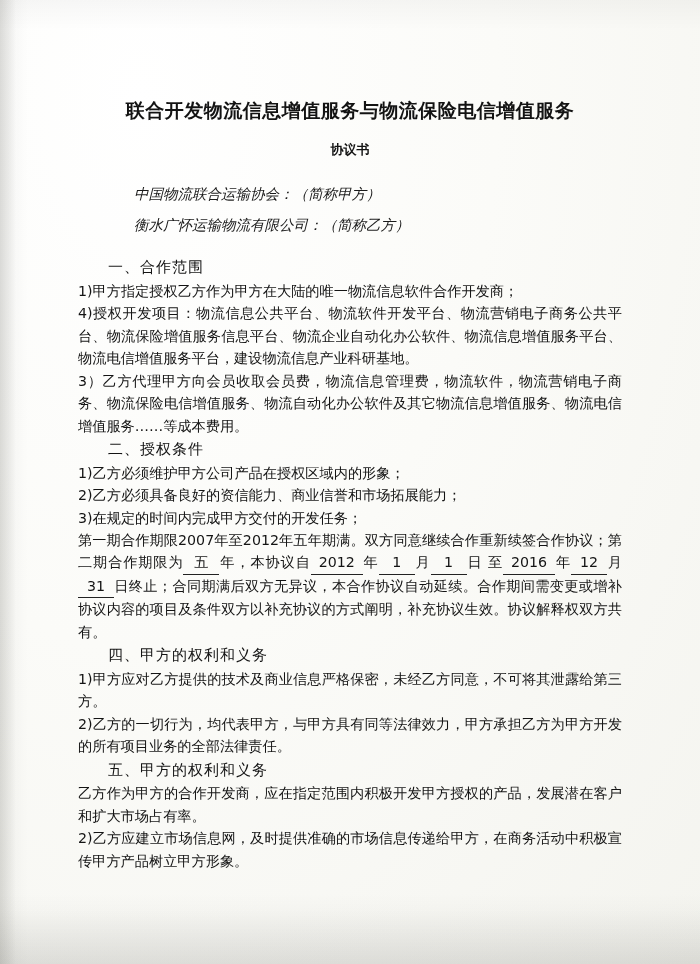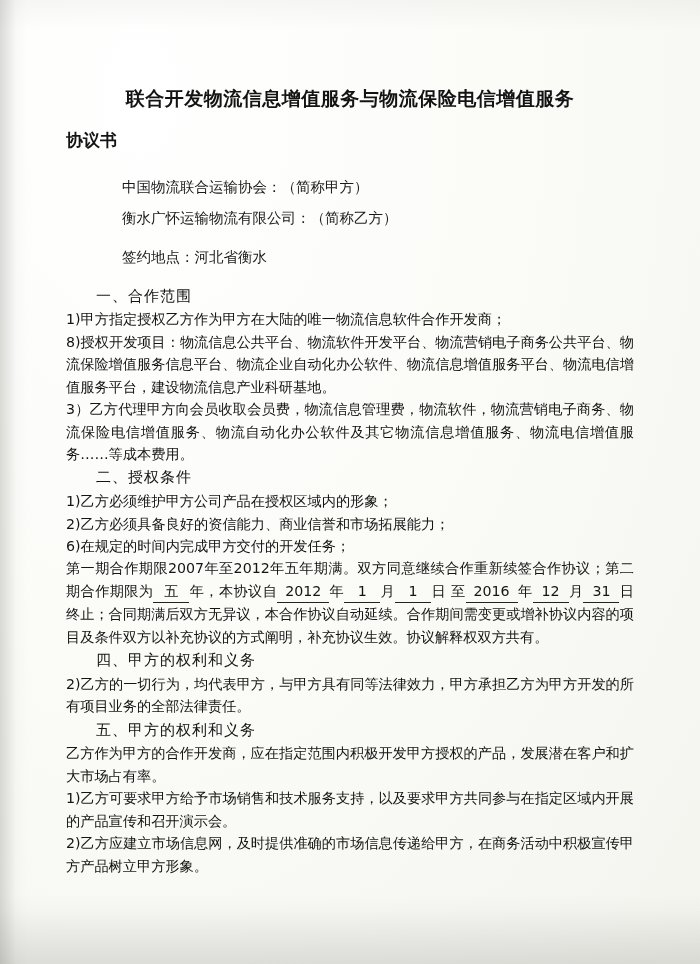--- a/index.html
+++ b/index.html
@@ -14,21 +14,21 @@
     color: #1b1b1b;
     overflow: hidden;
   }
   .page {
     position: relative;
     width: 700px;
     height: 964px;
     background:
       radial-gradient(ellipse at 20% 10%, #ffffff 0%, #fbfbf8 45%, #f4f4ef 100%);
     box-sizing: border-box;
-    padding: 4px;
+    padding: 16px;
   }
   
   .page:before {
     content: "";
     position: absolute;
     left: 0; top: 0; right: 0; bottom: 0;
     background:
       linear-gradient(to right, rgba(0,0,0,0.045) 0px, rgba(0,0,0,0.0) 28px),
       linear-gradient(to bottom, rgba(0,0,0,0.03) 0px, rgba(0,0,0,0.0) 30px),
       linear-gradient(to top, rgba(0,0,0,0.05) 0px, rgba(0,0,0,0.0) 55px);
@@ -43,32 +43,34 @@
     text-align: center;
     font-family: "DejaVu Sans", sans-serif;
     font-weight: bold;
     font-size: 19px;
     letter-spacing: 0.5px;
     color: #131313;
     margin: 18px 0 0 0;
     line-height: 1.5;
   }
   .doc-subtitle {
+    text-align: center;
     font-weight: bold;
-    font-size: 17px;
+    font-size: 13px;
     color: #131313;
     margin: 16px 0 0 0;
     font-family: Liberation Mono, monospace;
   }
   .party-block {
     margin-top: 20px;
     padding-left: 56px;
     font-size: 14.5px;
     line-height: 2.2;
     color: #1a1a1a;
+    font-style: italic;
   }
   .party-line {
     white-space: pre;
   }
   .meta-block {
     margin-top: 10px;
     padding-left: 56px;
     font-size: 14.5px;
     line-height: 1.75;
     color: #1a1a1a;
@@ -135,43 +137,40 @@
 
     <h1 class="doc-title blur-soft">联合开发物流信息增值服务与物流保险电信增值服务</h1>
     <h2 class="doc-subtitle blur-soft">协议书</h2>
 
     <div class="party-block">
       <div class="party-line">中国物流联合运输协会：（简称甲方）</div>
       <div class="party-line">衡水广怀运输物流有限公司：（简称乙方）</div>
     </div>
 
     <div class="meta-block">
-      <div>
-        <span>签约地点：</span><span>河北省衡水</span>
-      </div>
     </div>
 
     <div class="body-block">
 
 
       <p class="section-head">一、合作范围</p>
       <p class="para">1)甲方指定授权乙方作为甲方在大陆的唯一物流信息软件合作开发商；</p>
-      <p class="para">8)授权开发项目：物流信息公共平台、物流软件开发平台、物流营销电子商务公共平台、物流保险增值服务信息平台、物流企业自动化办公软件、物流信息增值服务平台、物流电信增值服务平台，建设物流信息产业科研基地。</p>
+      <p class="para">4)授权开发项目：物流信息公共平台、物流软件开发平台、物流营销电子商务公共平台、物流保险增值服务信息平台、物流企业自动化办公软件、物流信息增值服务平台、物流电信增值服务平台，建设物流信息产业科研基地。</p>
       <p class="para">3）乙方代理甲方向会员收取会员费，物流信息管理费，物流软件，物流营销电子商务、物流保险电信增值服务、物流自动化办公软件及其它物流信息增值服务、物流电信增值服务……等成本费用。</p>
 
       <p class="section-head">二、授权条件</p>
       <p class="para">1)乙方必须维护甲方公司产品在授权区域内的形象；</p>
       <p class="para">2)乙方必须具备良好的资信能力、商业信誉和市场拓展能力；</p>
-      <p class="para">6)在规定的时间内完成甲方交付的开发任务；</p>
+      <p class="para">3)在规定的时间内完成甲方交付的开发任务；</p>
 
       <p class="para"><span>第一期合作期限2007年至2012年五年期满。双方同意继续合作重新续签合作协议；第二期合作期限为</span><span class="fill">五</span><span>年，本协议自</span><span class="fill wide">2012</span><span>年</span><span class="fill">1</span><span>月</span><span class="fill">1</span><span>日 至</span><span class="fill wide">2016</span><span>年</span><span class="fill">12</span><span>月</span><span class="fill">31</span><span>日终止；合同期满后双方无异议，本合作协议自动延续。合作期间需变更或增补协议内容的项目及条件双方以补充协议的方式阐明，补充协议生效。协议解释权双方共有。</span></p>
 
       <p class="section-head">四、甲方的权利和义务</p>
+      <p class="para">1)甲方应对乙方提供的技术及商业信息严格保密，未经乙方同意，不可将其泄露给第三方。</p>
       <p class="para">2)乙方的一切行为，均代表甲方，与甲方具有同等法律效力，甲方承担乙方为甲方开发的所有项目业务的全部法律责任。</p>
 
       <p class="section-head">五、甲方的权利和义务</p>
       <p class="para">乙方作为甲方的合作开发商，应在指定范围内积极开发甲方授权的产品，发展潜在客户和扩大市场占有率。</p>
-      <p class="para">1)乙方可要求甲方给予市场销售和技术服务支持，以及要求甲方共同参与在指定区域内开展的产品宣传和召开演示会。</p>
       <p class="para">2)乙方应建立市场信息网，及时提供准确的市场信息传递给甲方，在商务活动中积极宣传甲方产品树立甲方形象。</p>
 
     </div>
   </div>
 </div>
 
 </body></html>

